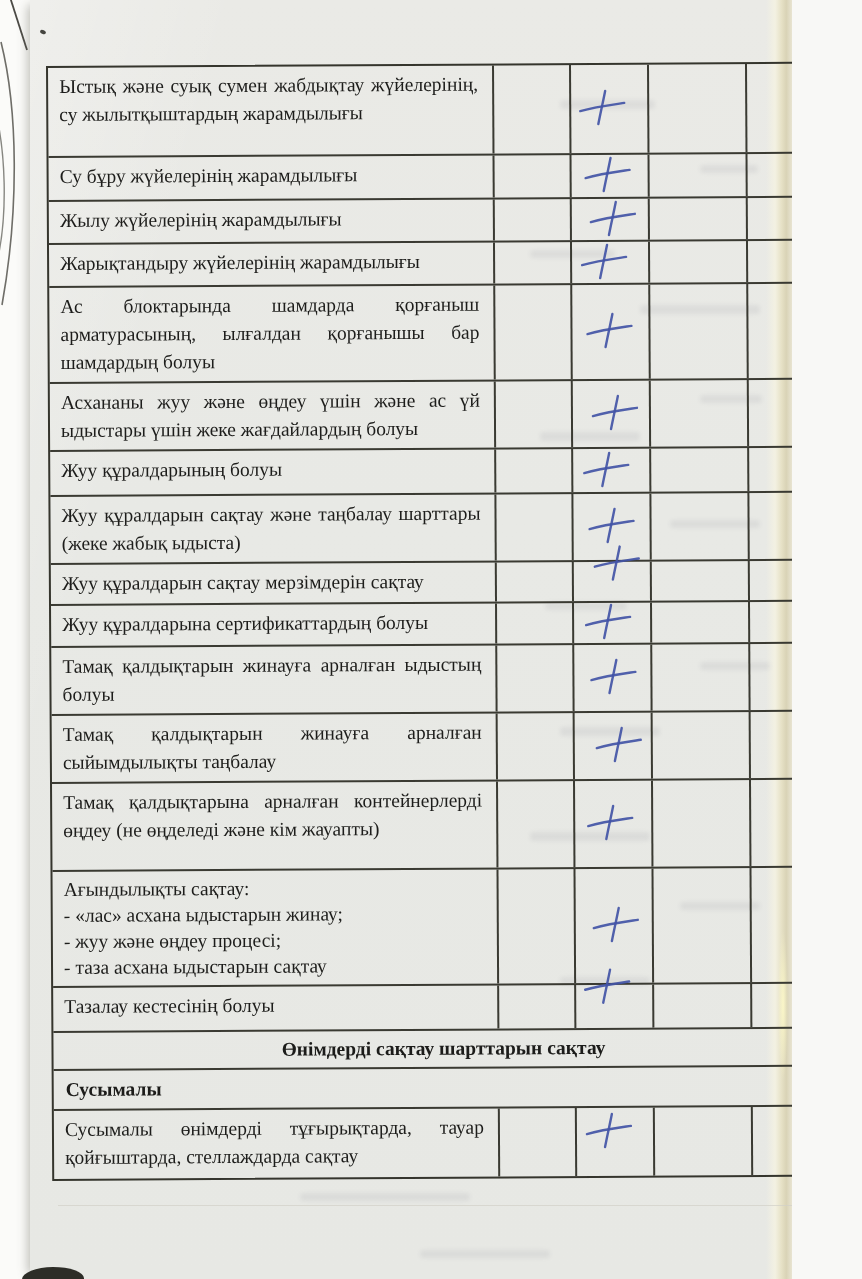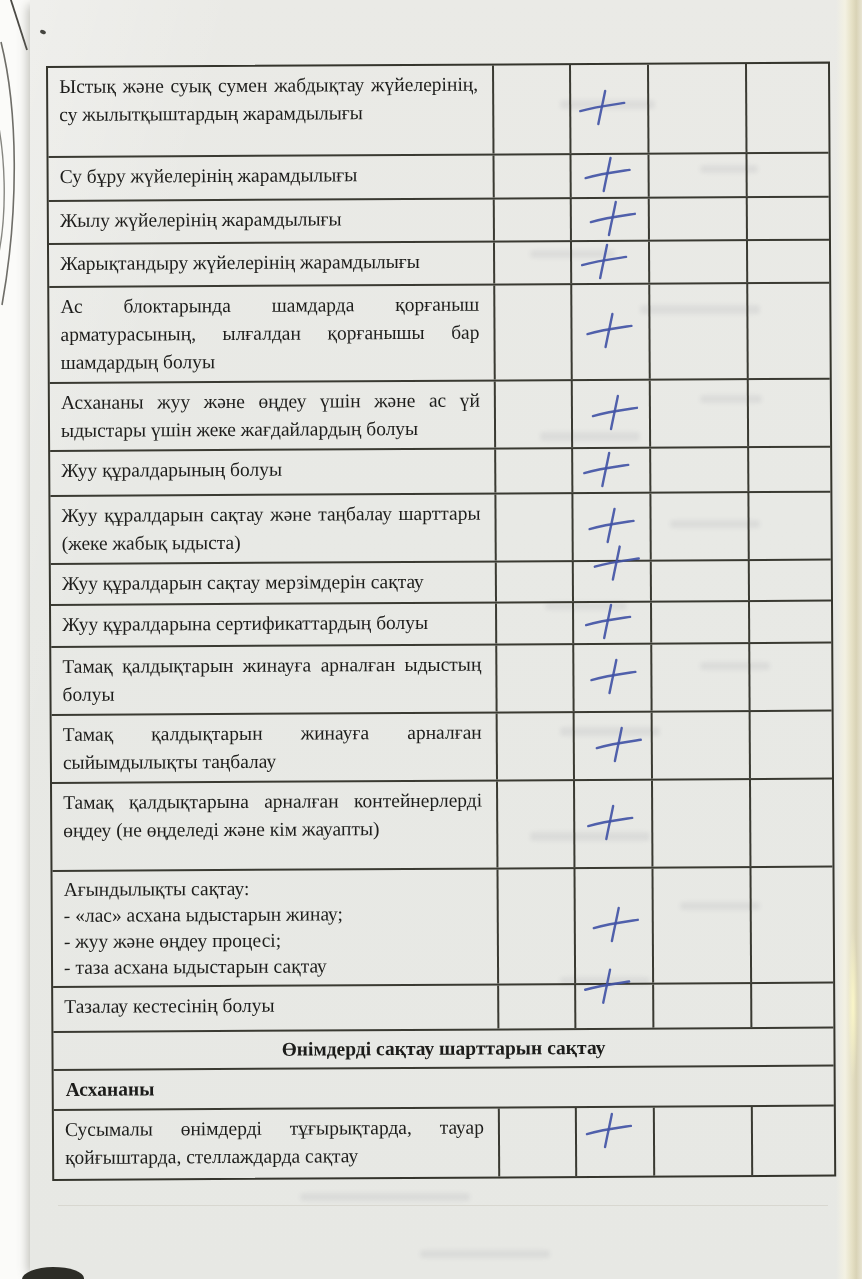--- a/index.html
+++ b/index.html
@@ -1,19 +1,20 @@
 <!DOCTYPE html>
 <html><head>
 <meta charset="utf-8">
 <style>
   html,body{margin:0;padding:0;background:#f8f8f6;}
   .scene{
-    position:relative;width:862px;height:1279px;overflow:hidden;
+    position:relative;width:764px;height:1279px;overflow:hidden;
     background:#fbfbf9;
     font-family:"Liberation Serif","DejaVu Serif",serif;
+    padding-left:28px;
   }
   
   .paper{
     position:absolute;left:30px;top:0;width:832px;height:1279px;
     background:
       linear-gradient(105deg, rgba(255,255,255,.25) 0%, rgba(255,255,255,0) 18%),
       linear-gradient(180deg,#eaeae6 0%,#e8e9e5 40%,#e7e8e4 100%);
     box-shadow:-7px 0 10px -5px rgba(110,110,100,.45);
   }
   
@@ -299,21 +300,21 @@
             <path d="M29 5 C 27 15, 24 28, 22 38"></path>
           </svg>
         </div>
       <div class="cell c3"></div>
       <div class="cell c4"></div>
     </div>
       <div class="srow section" style="min-height: 38px;">
       <span>Өнімдерді сақтау шарттарын сақтау</span>
     </div>
       <div class="srow subsection" style="min-height: 40px;">
-      <span>Асхананы</span>
+      <span>Сусымалы</span>
     </div>
       <div class="trow" style="min-height: 68px;">
       <div class="cell text">Сусымалы өнімдерді тұғырықтарда, тауар қойғыштарда, стеллаждарда сақтау</div>
       <div class="cell c1"></div>
       <div class="cell c2">
           <svg class="mark high" width="52" height="44" viewBox="0 0 52 44" style="margin-left: -6px;">
             <path d="M4 25 C 18 21, 34 19, 48 17"></path>
             <path d="M29 5 C 27 15, 24 28, 22 38"></path>
           </svg>
         </div>

